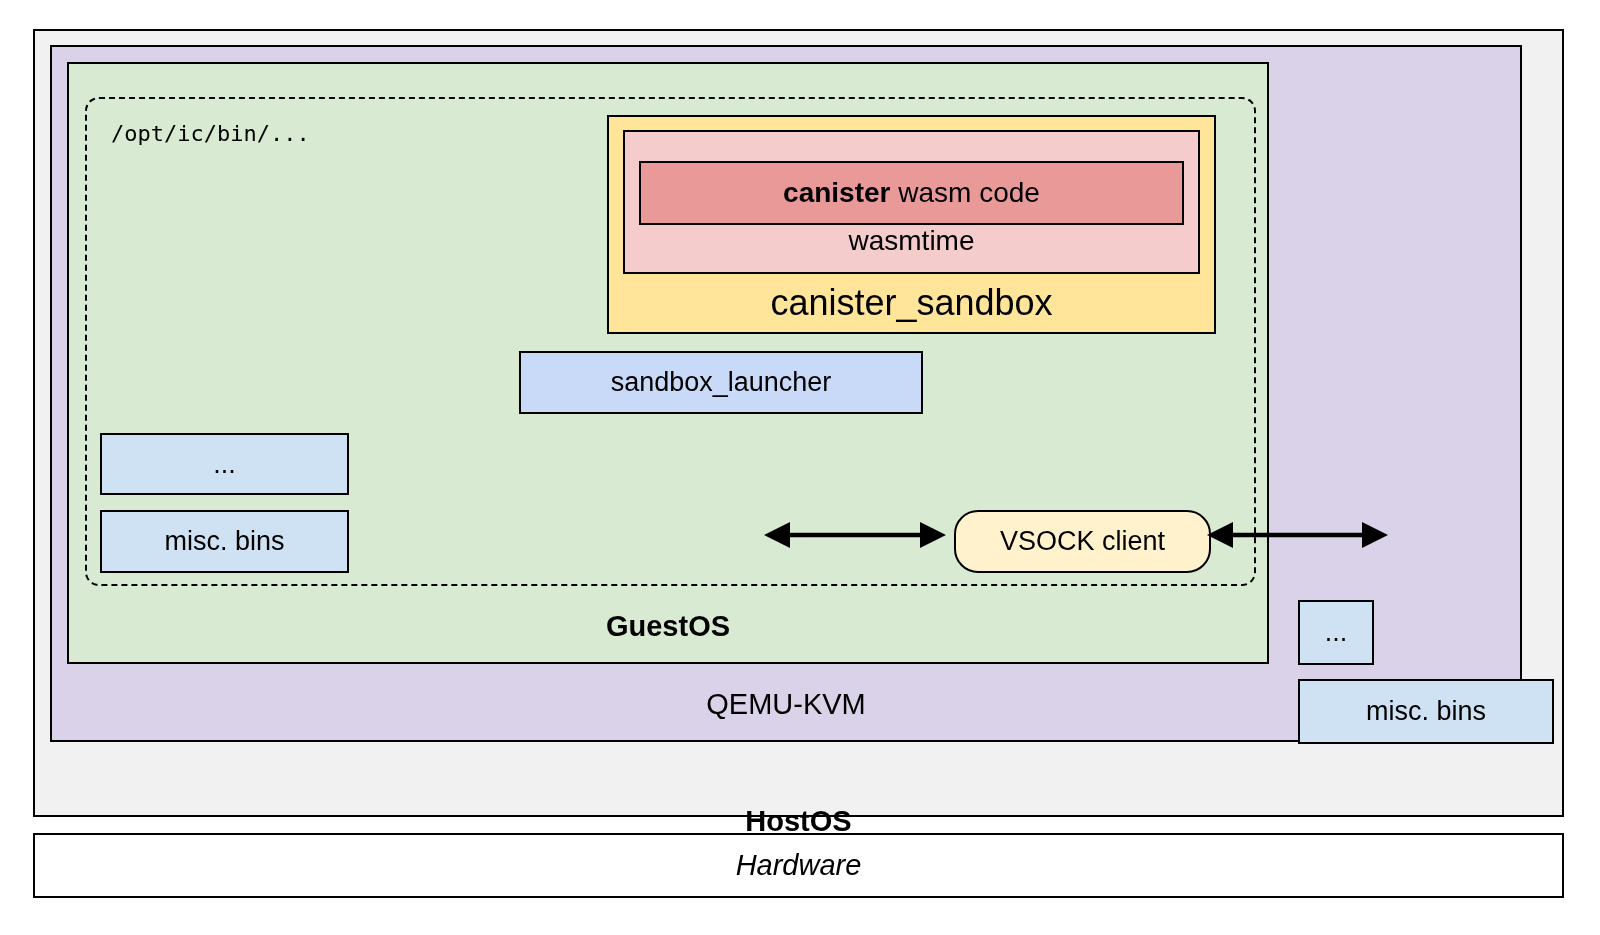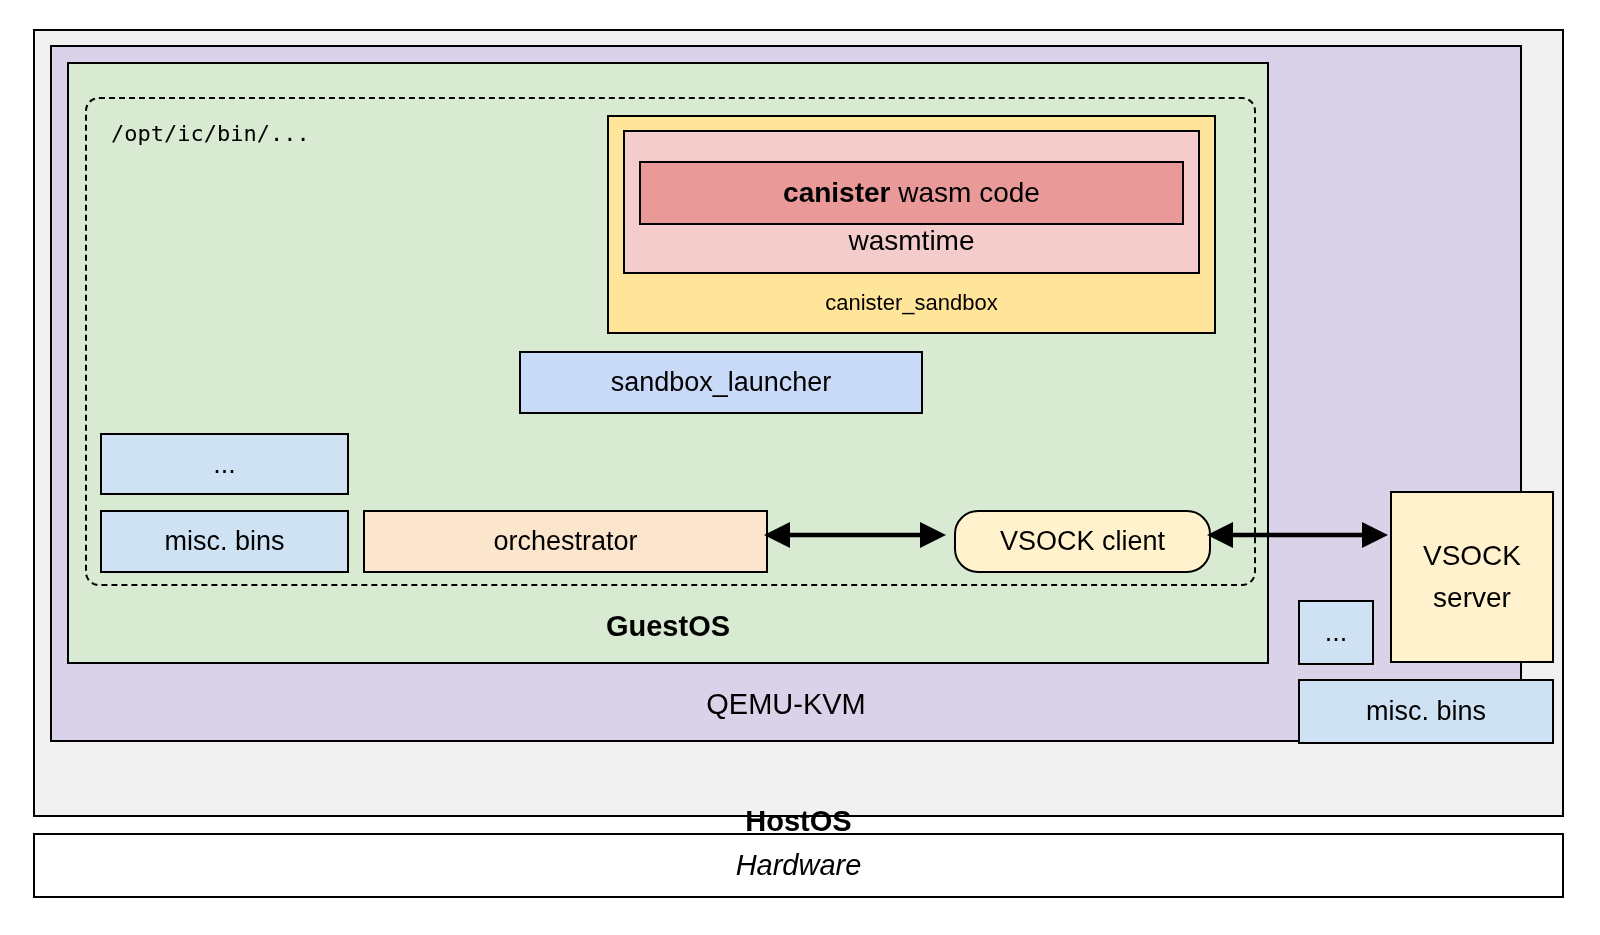--- a/index.html
+++ b/index.html
@@ -30,21 +30,21 @@
   
   .guestos{left:15px;top:15px;width:1202px;height:602px;background:var(--guest-bg,#d9ead3);}
   .guestos-label{left:0;top:545px;width:100%;font-weight:bold;}
 
   
   .bin-region{left:16px;top:33px;width:1171px;height:489px;border:2px dashed var(--stroke,#000);border-radius:14px;background:transparent;}
   .bin-path{left:42px;top:56px;font-family:"DejaVu Sans Mono","Liberation Mono",monospace;font-size:22px;line-height:28px;}
 
   
   .canister-sandbox{left:538px;top:51px;width:609px;height:219px;background:var(--sandbox-bg,#ffe599);border:2px solid var(--stroke,#000);}
-  .canister-sandbox-label{left:0;bottom:0;width:100%;height:58px;display:flex;align-items:center;justify-content:center;font-size:22px;}
+  .canister-sandbox-label{left:0;bottom:0;width:100%;height:58px;display:flex;align-items:center;justify-content:center;font-size:36px;}
   .wasmtime{left:14px;top:13px;width:577px;height:144px;background:var(--wasmtime-bg,#f4cccc);border:2px solid var(--stroke,#000);}
   .wasmtime-label{left:0;bottom:0;width:100%;height:62px;display:flex;align-items:center;justify-content:center;font-size:28px;}
   .canister{left:14px;top:13px;width:545px;height:64px;background:var(--canister-bg,#ea9999);font-size:28px;margin-top:16px;}
 
   
   .sandbox-launcher{left:450px;top:287px;width:404px;height:63px;background:var(--launcher-bg,#c9daf8);text-align:right;}
   .ellipsis-guest{left:31px;top:369px;width:249px;height:62px;background:var(--bins-bg,#cfe2f3);}
   .replica-controller{left:371px;top:369px;width:403px;height:62px;background:var(--replica-bg,#d0e0e3);}
   .misc-bins-guest{left:31px;top:446px;width:249px;height:63px;background:var(--bins-bg,#cfe2f3);}
   .orchestrator{left:294px;top:446px;width:405px;height:63px;background:var(--orchestrator-bg,#fce5cd);}
@@ -85,33 +85,28 @@
               </span>
             </div>
             <div class="abs wasmtime-label">wasmtime</div>
           </div>
           <div class="abs canister-sandbox-label">canister_sandbox</div>
         </div>
 
         <div class="abs box sandbox-launcher">sandbox_launcher</div>
         <div class="abs box ellipsis-guest">...</div>
         <div class="abs box misc-bins-guest">misc. bins</div>
-        <div class="abs box orchestrator">orchestrator</div>
         <div class="abs box vsock-client">VSOCK client</div>
 
         <div class="abs layer-label guestos-label">GuestOS</div>
       </div>
 
       <div class="abs layer-label qemu-label">QEMU-KVM</div>
     </div>
 
-    <div class="abs box vsock-server">
-      <span>VSOCK</span>
-      <span>server</span>
-    </div>
     <div class="abs box ellipsis-host">...</div>
     <div class="abs box misc-bins-host">misc. bins</div>
 
     <div class="abs layer-label bold hostos-label">HostOS</div>
   </div>
 
   <div class="abs box hardware">Hardware</div>
 
   <svg class="abs overlay" width="1600" height="935" viewBox="0 0 1600 935" xmlns="http://www.w3.org/2000/svg">
     <g>

